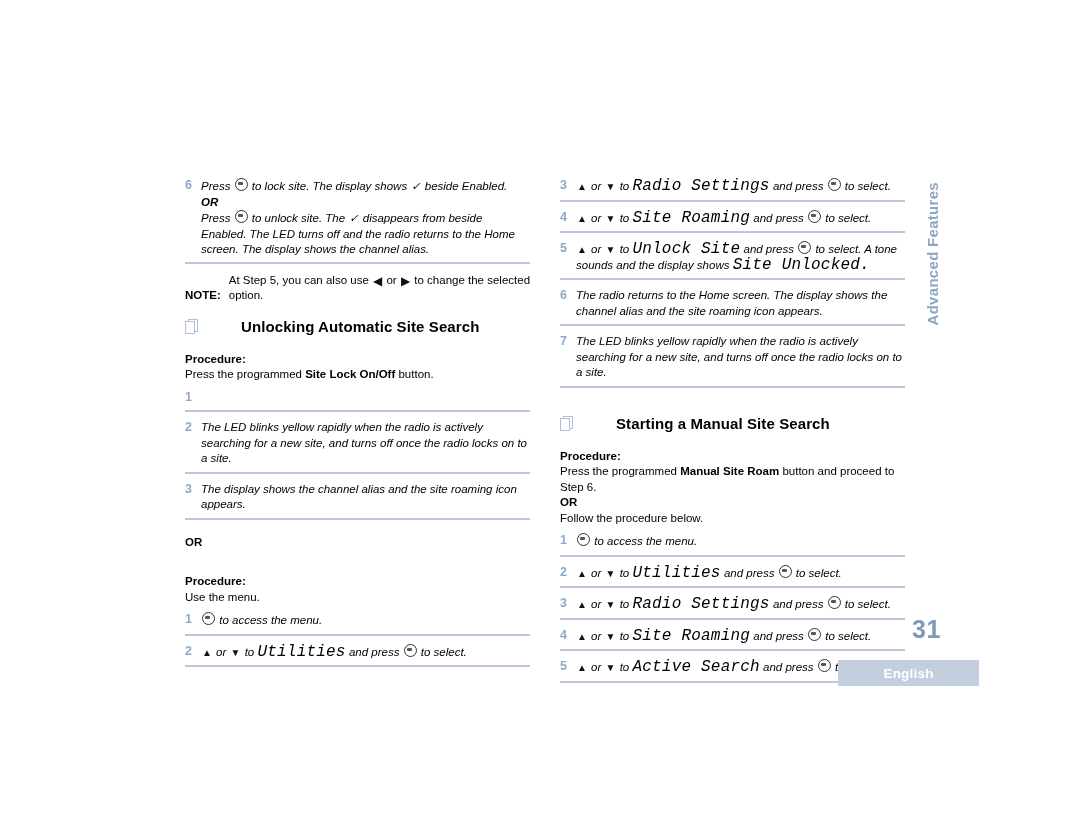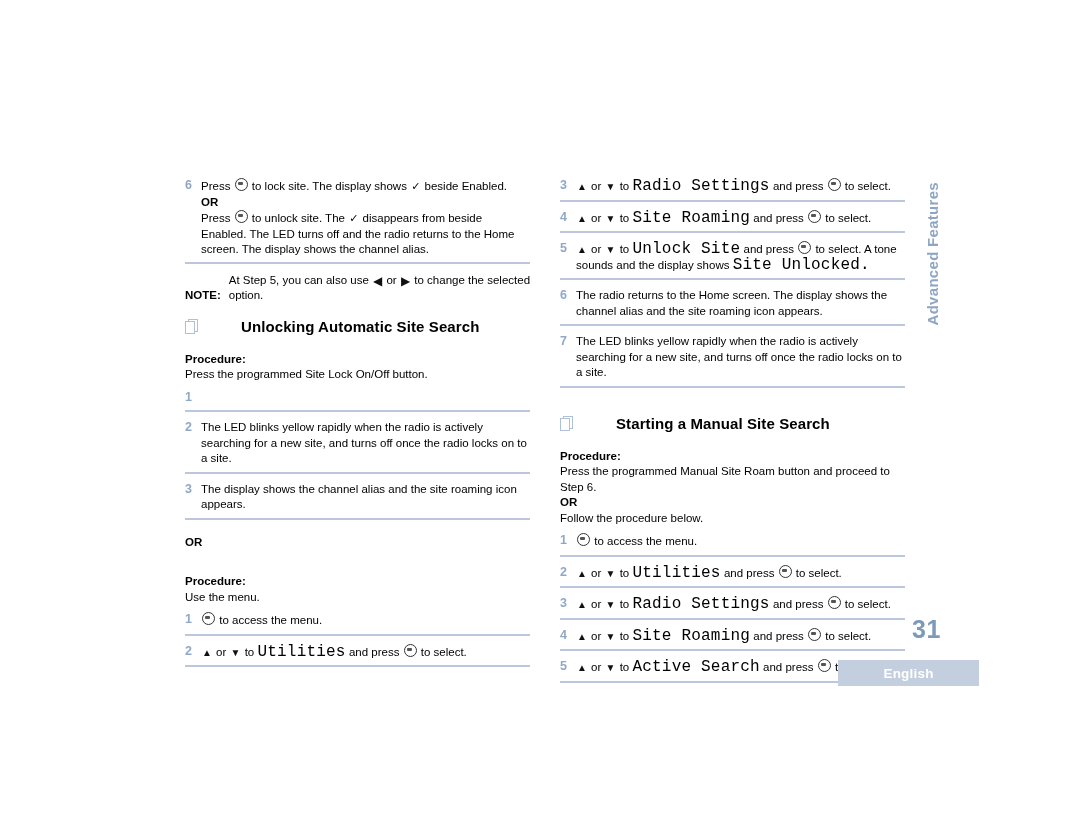--- a/index.html
+++ b/index.html
@@ -24,21 +24,21 @@
   }
 
   
   .col {
     position: absolute;
     top: 178px;
     width: 350px;
   }
   .col-left  { left: 185px; }
   .col-right { left: 560px; }
-  .bold { font-weight: normal; text-align: right; }
+  .bold { font-weight: bold; text-align: right; }
   .mono {
     font-family: "Liberation Mono", "DejaVu Sans Mono", monospace;
     font-size: 16px;
     letter-spacing: .2px;
   }
 
   
   .step {
     display: flex;
     align-items: flex-start;
@@ -53,20 +53,21 @@
     font-size: 12.5px;
     font-weight: bold;
     color: #8fa8c6;
     line-height: 15.5px;
     text-align: left;
   }
   .step-body {
     flex: 1 1 auto;
     font-size: 11.5px;
     line-height: 15.5px;
+    font-style: italic;
   }
 
   
   .note {
     display: flex;
     align-items: flex-end;
     margin-top: 9px;
     margin-bottom: 14px;
   }
   .note-label {

